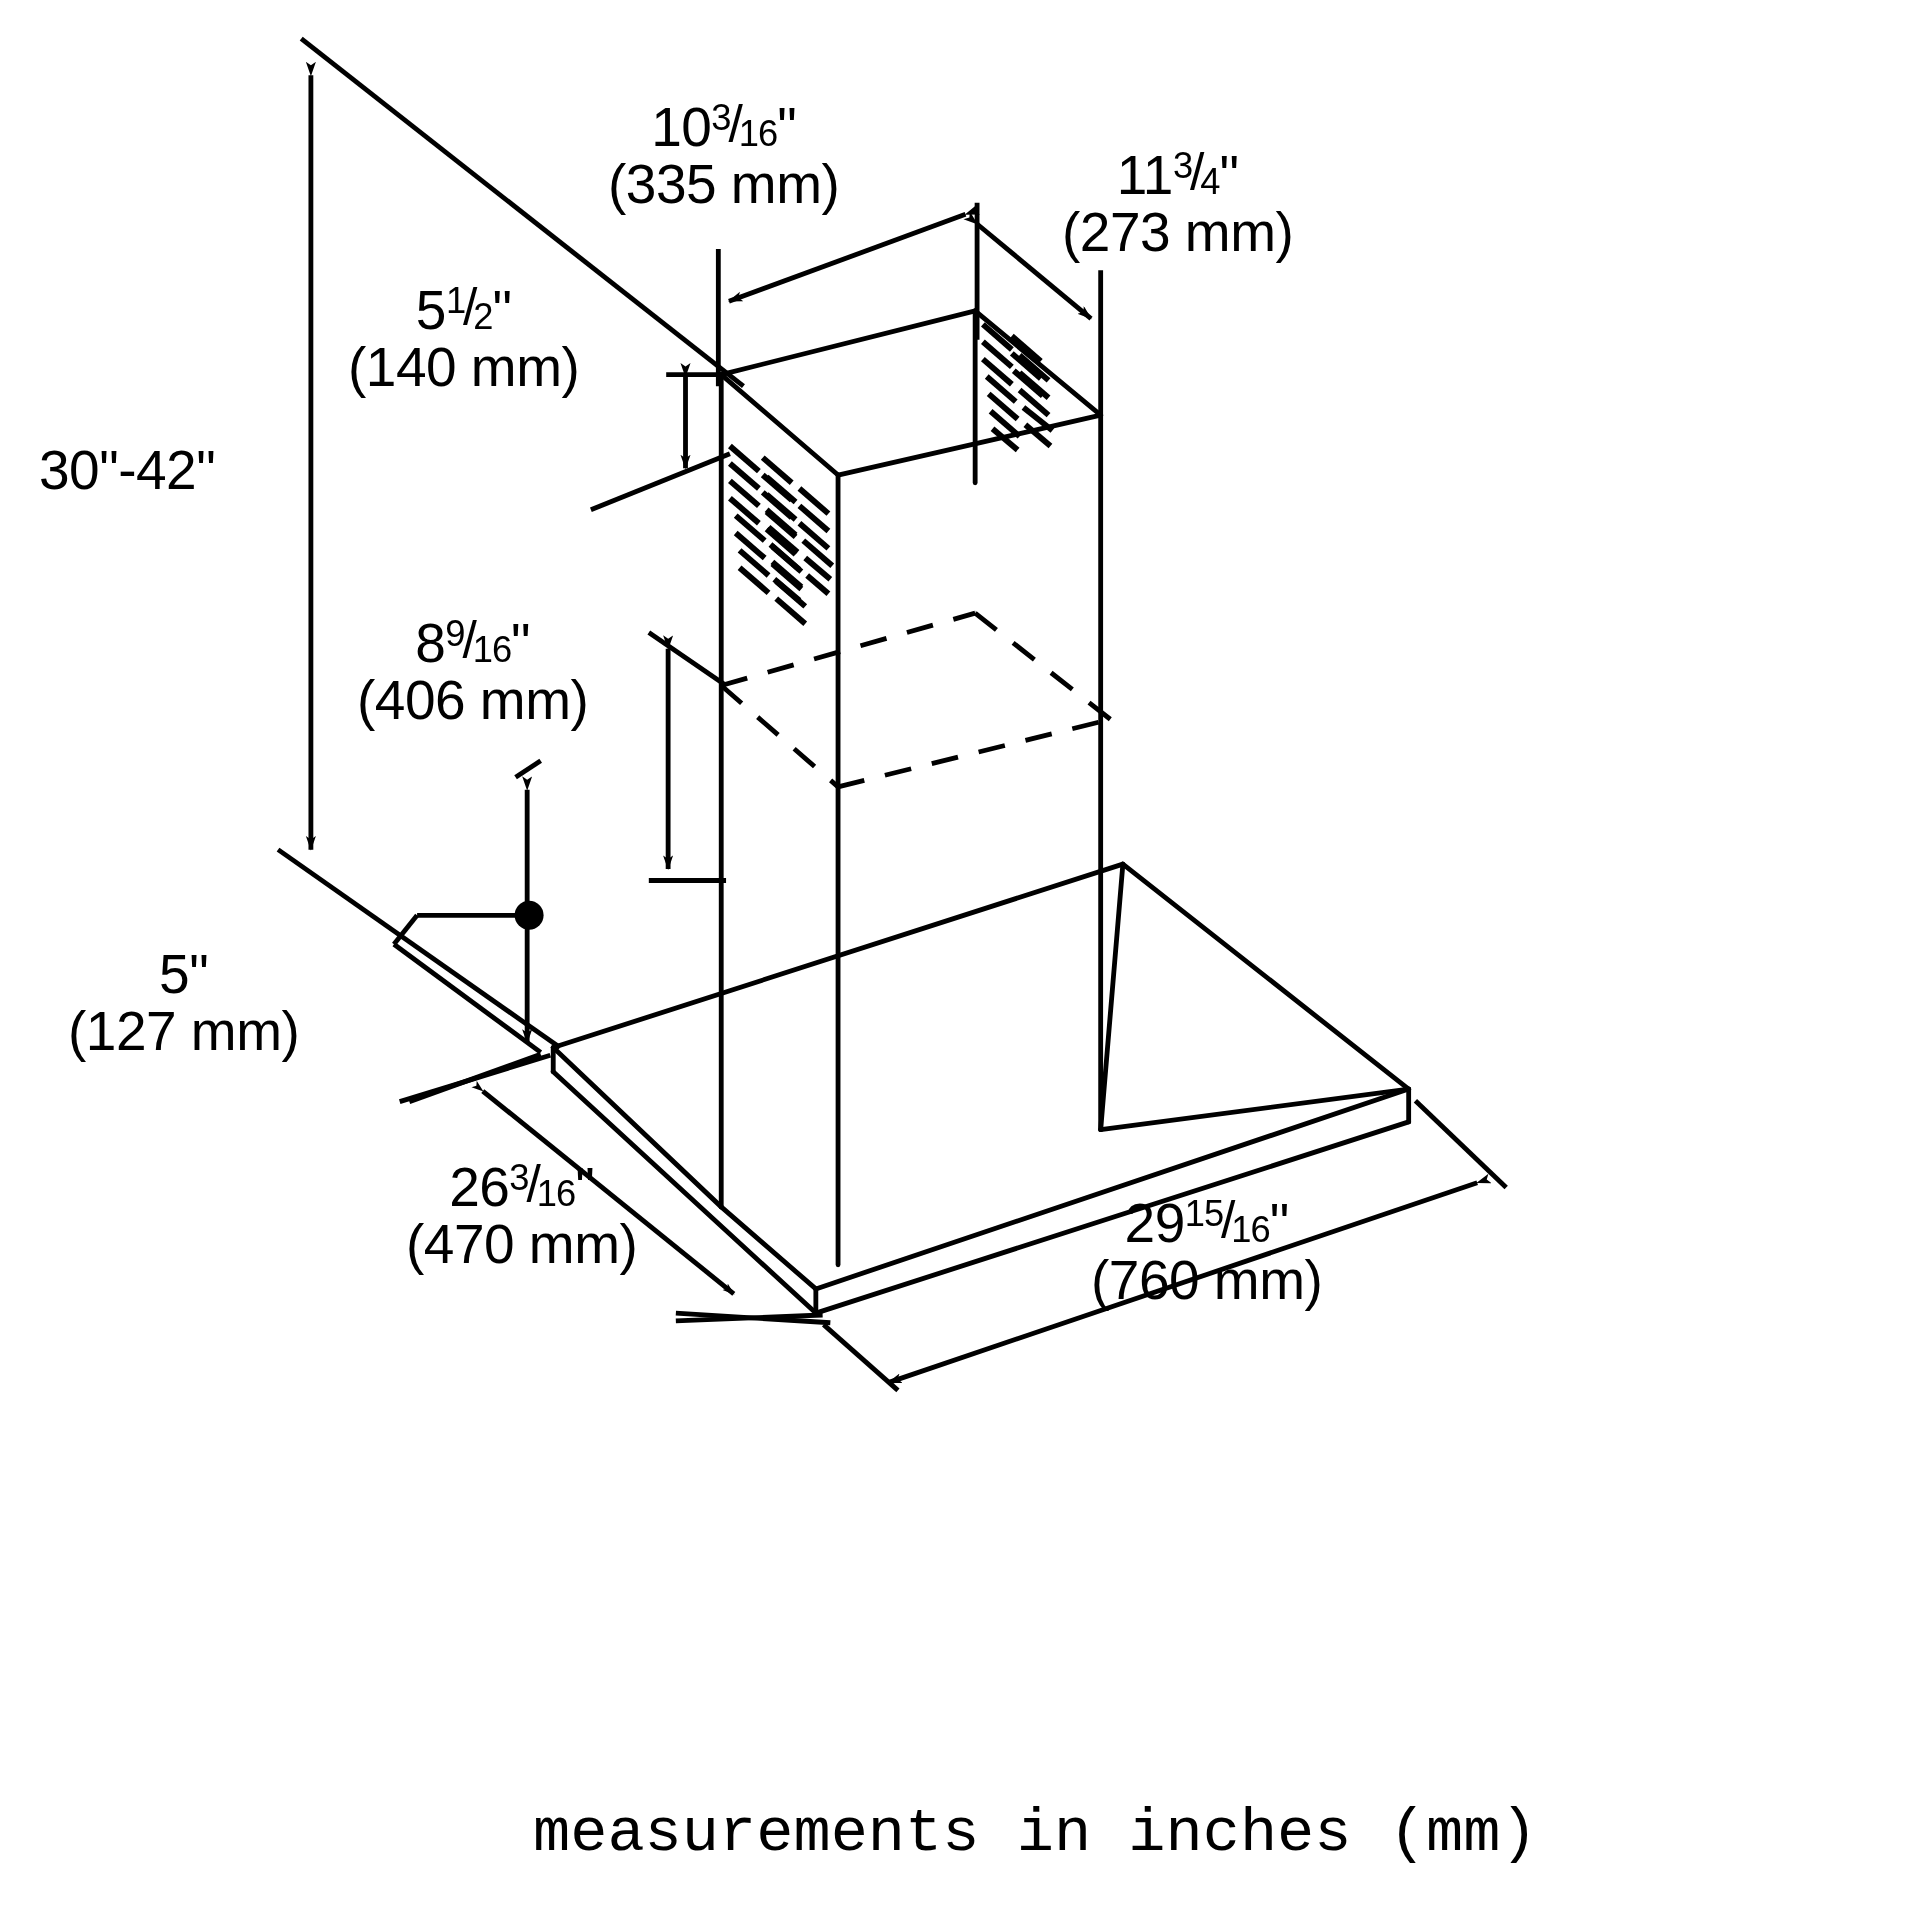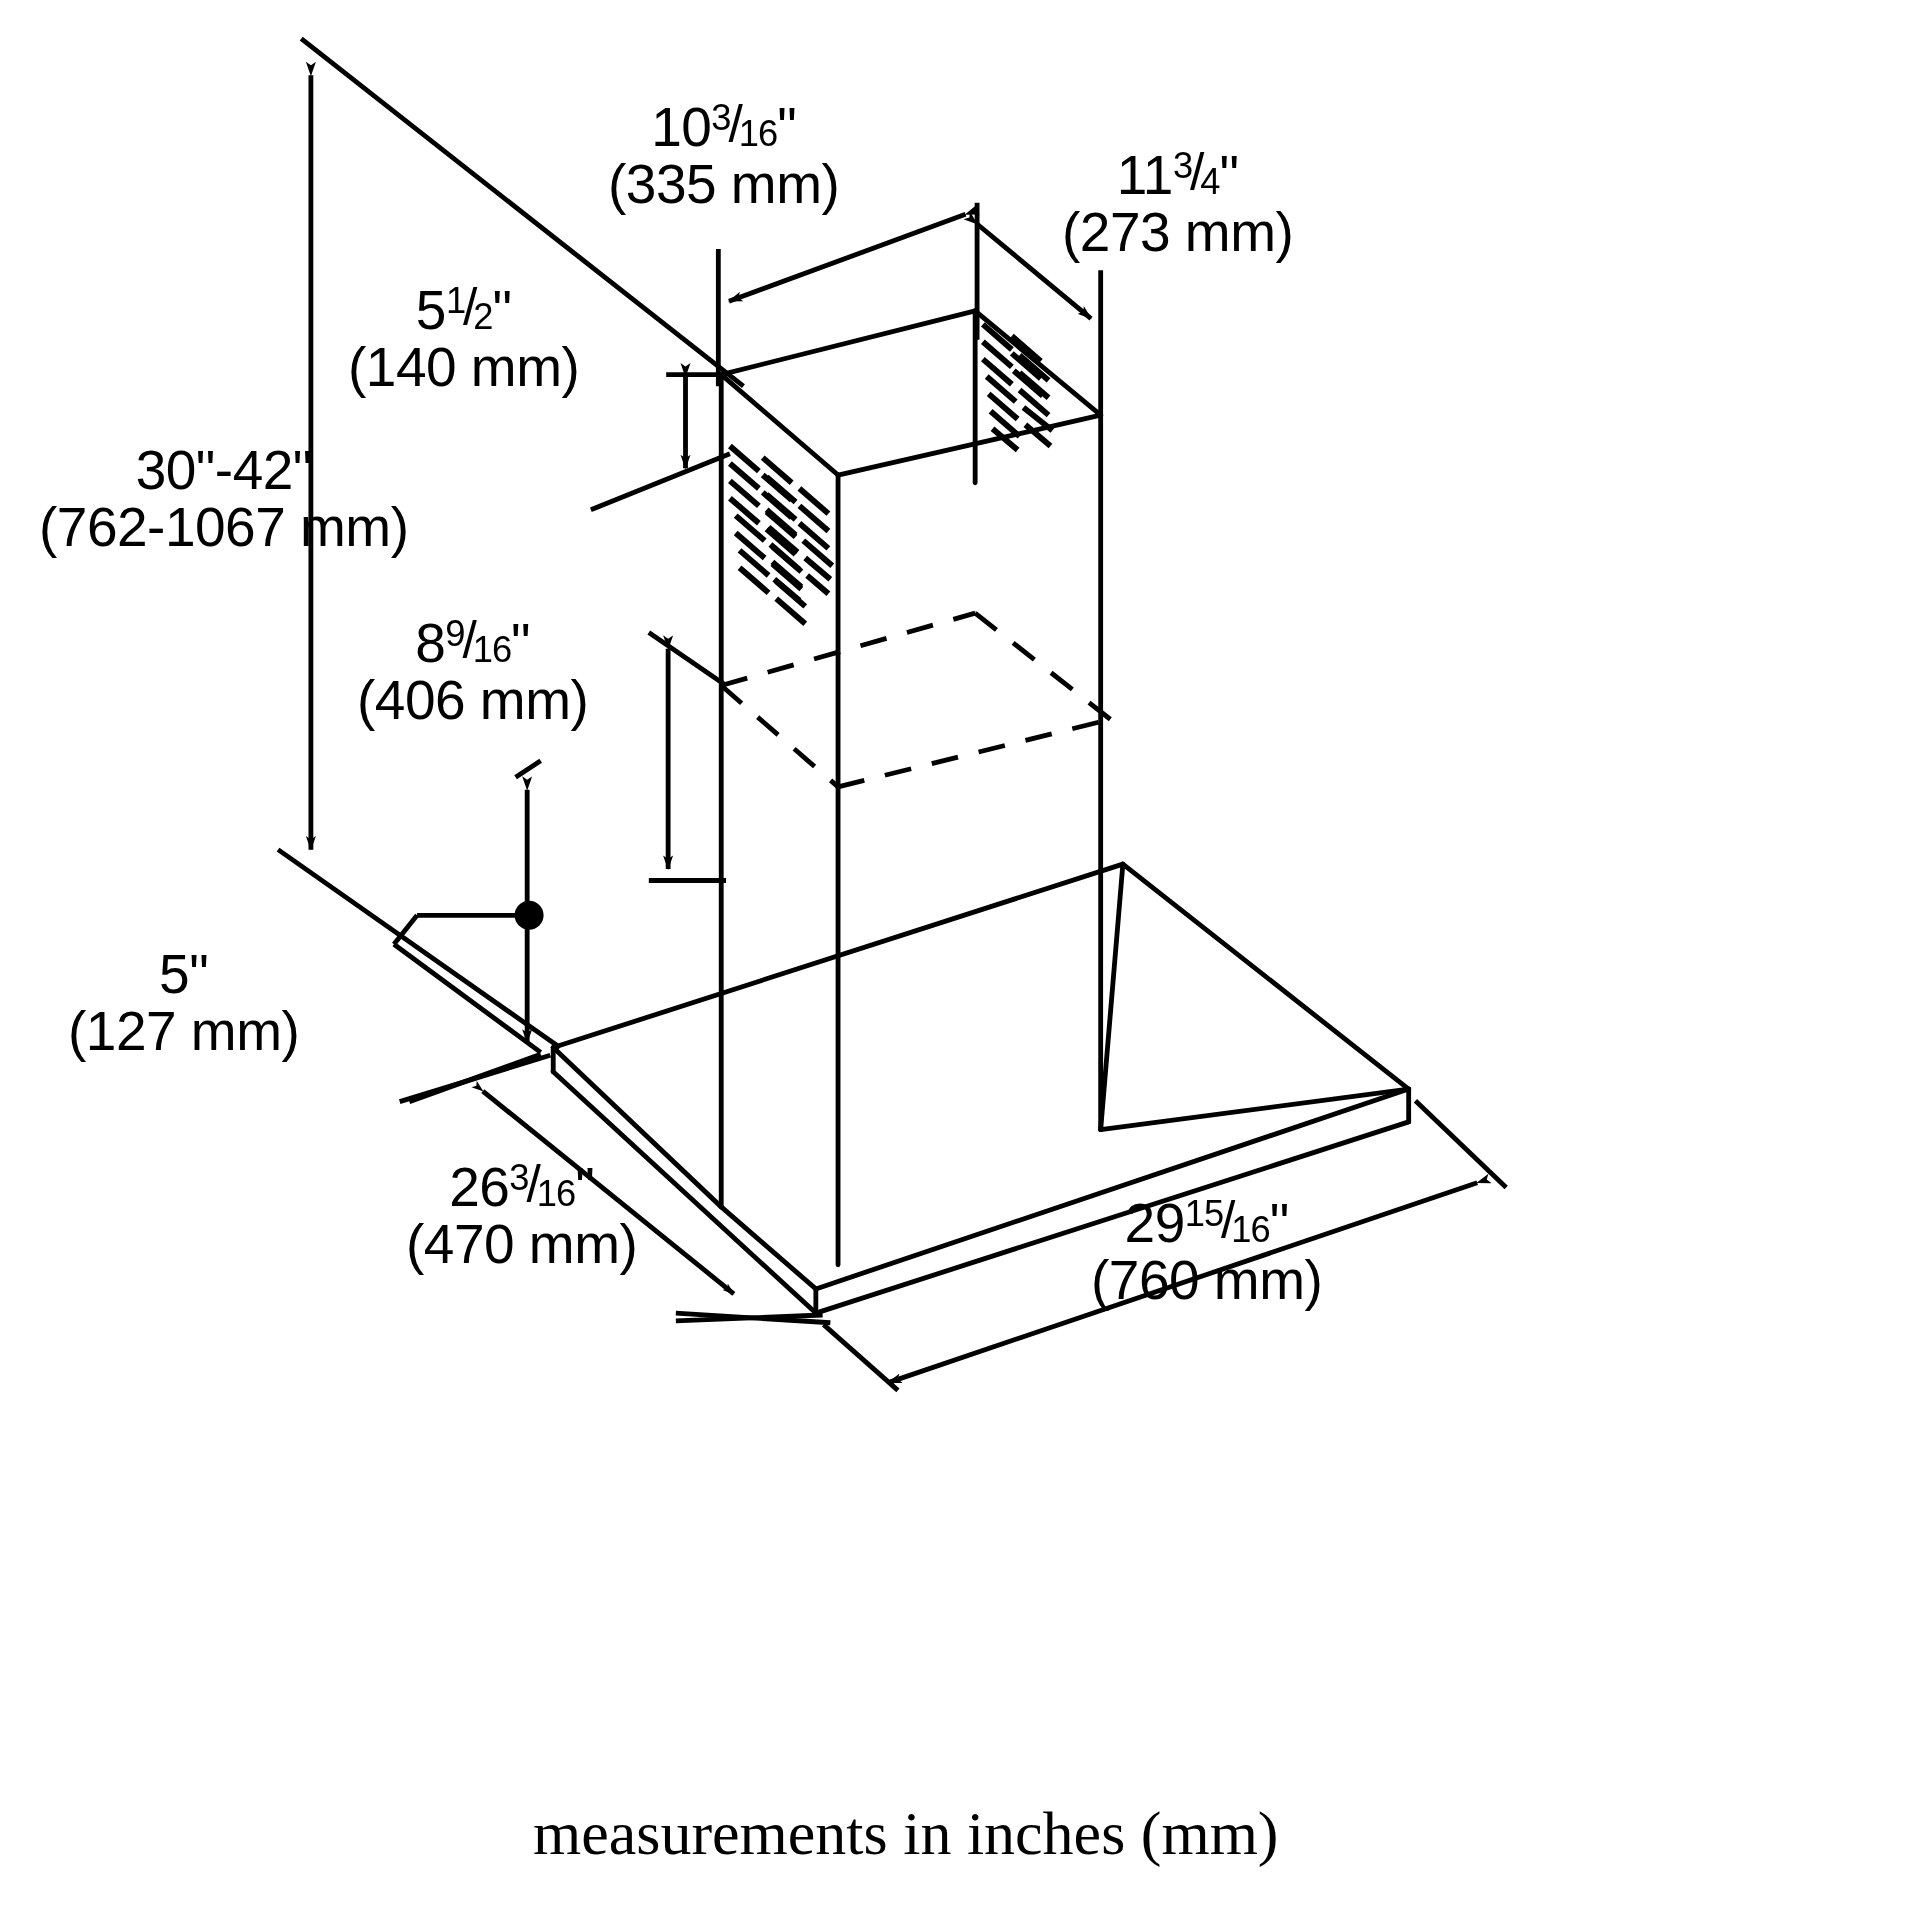--- a/index.html
+++ b/index.html
@@ -55,21 +55,21 @@
     vertical-align: 0.05em;
     margin-left: -0.04em;
     margin-right: -0.06em;
   }
   .frac .den {
     font-size: 0.66em;
     vertical-align: -0.02em;
   }
   .caption {
     position: absolute;
-    font-family: Liberation Serif, serif;
+    font-family: Liberation Mono, monospace;
     color: #000000;
     white-space: nowrap;
   }
 </style>
 </head>
 <body>
 
 <div id="sheet">
 
   <svg class="drawing" viewBox="0 0 2000 2000">
@@ -260,21 +260,20 @@
 
   <div class="dim-label ctr" style="left:348px; top:282px; font-size:55px;">
     <span class="ln">
       <span>5</span><span class="frac"><span class="num">1</span><span class="sl">/</span><span class="den">2</span></span><span>"</span>
     </span>
     <span class="ln">(140 mm)</span>
   </div>
 
   <div class="dim-label ctr" style="left:39px; top:442px; font-size:55px;">
     <span class="ln">30"-42"</span>
-    <span class="ln">(762-1067 mm)</span>
   </div>
 
   <div class="dim-label ctr" style="left:357px; top:615px; font-size:55px;">
     <span class="ln">
       <span>8</span><span class="frac"><span class="num">9</span><span class="sl">/</span><span class="den">16</span></span><span>"</span>
     </span>
     <span class="ln">(406 mm)</span>
   </div>
 
   <div class="dim-label ctr" style="left:68px; top:946px; font-size:55px;">

